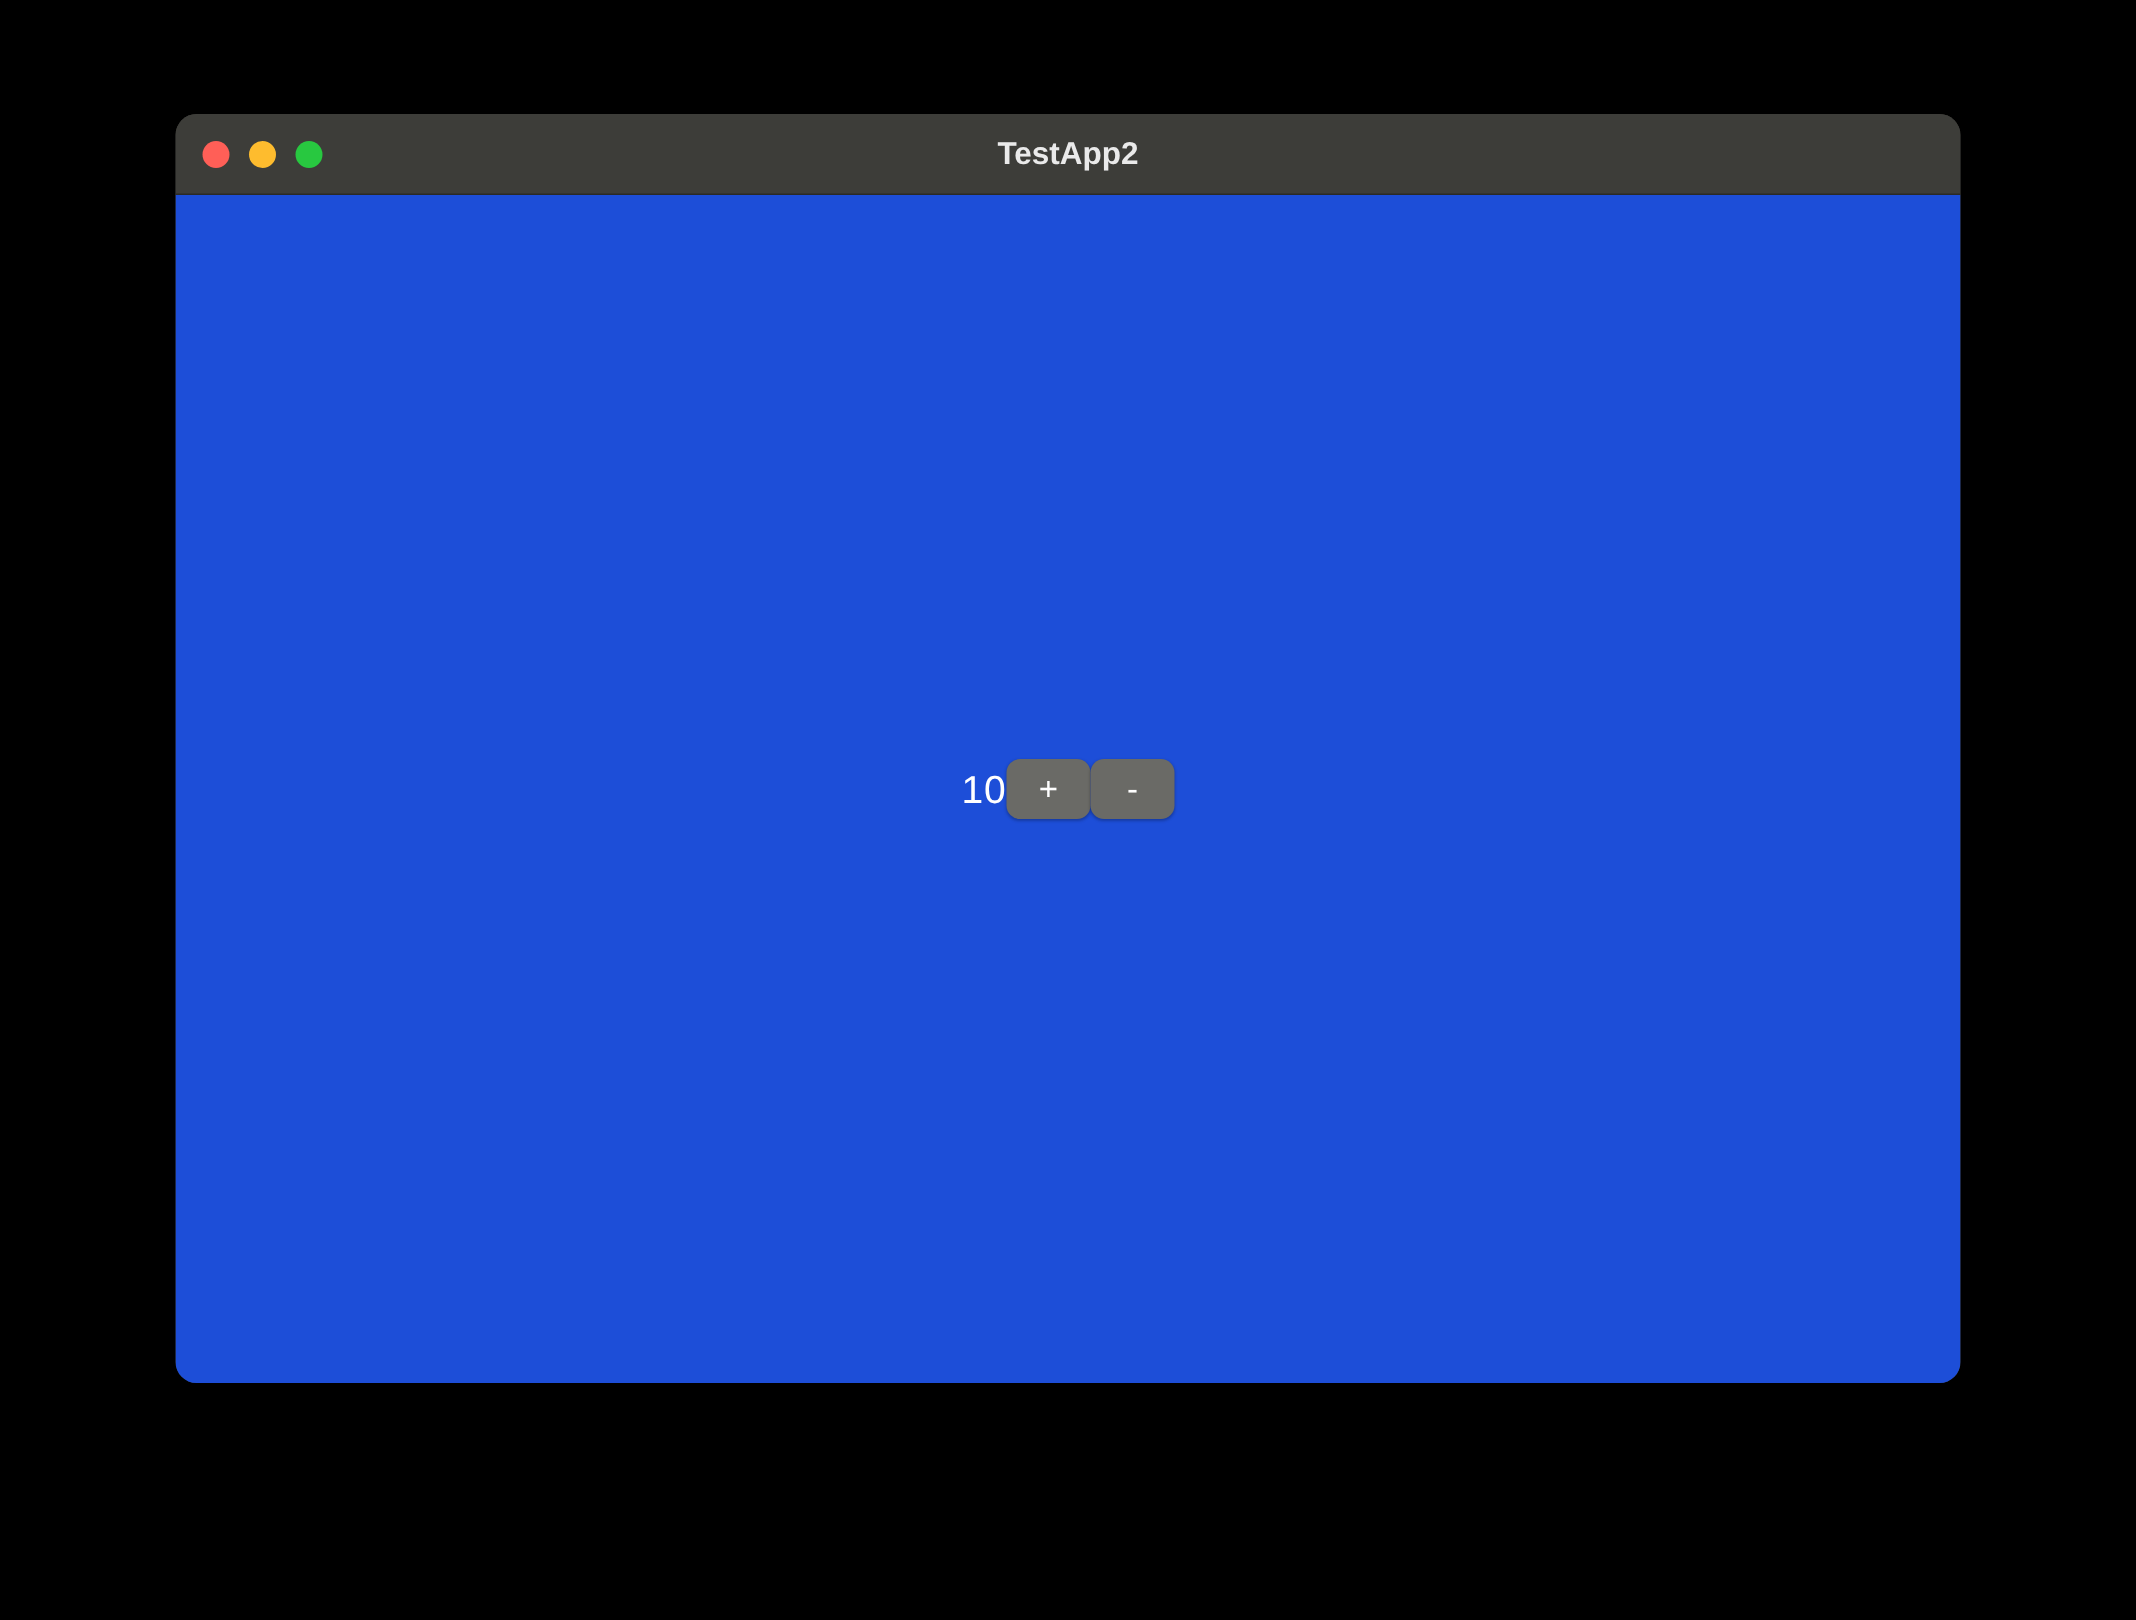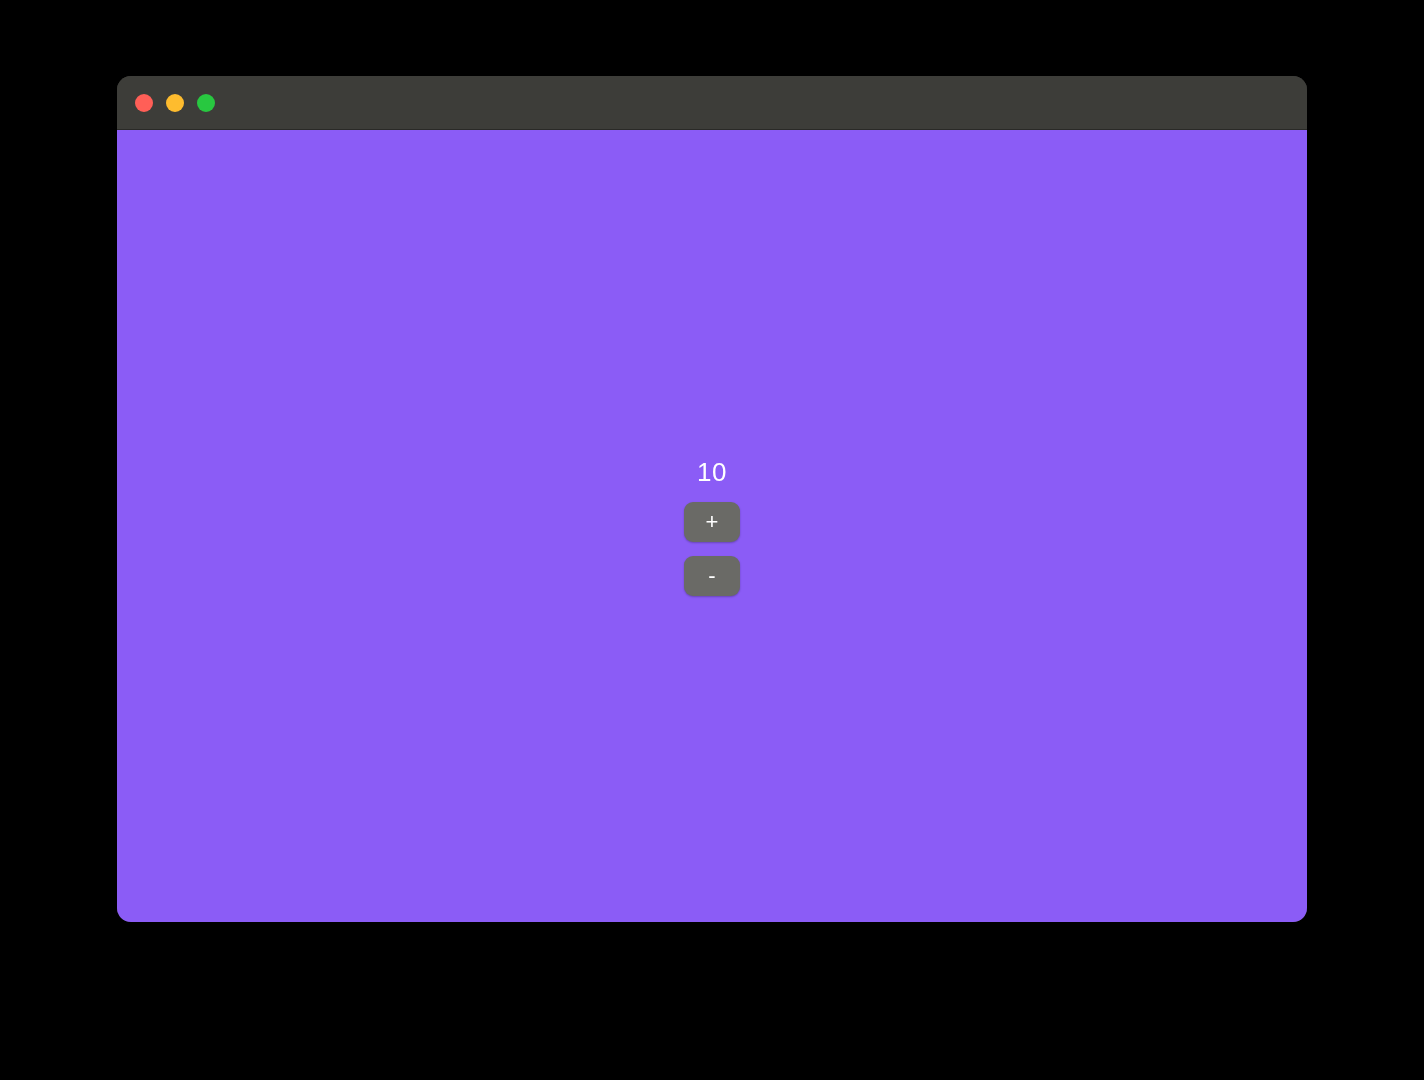--- a/index.html
+++ b/index.html
@@ -53,26 +53,25 @@
       left: 0;
       right: 0;
       text-align: center;
       font-size: 21px;
       font-weight: 600;
       color: #eaeaea;
       pointer-events: none;
     }
     .content {
       flex: 1;
-      background: #8b5cf6;
+      background: #1d4ed8;
       display: flex;
-      flex-direction: column;
+      flex-direction: row;
       align-items: center;
       justify-content: center;
-      gap: 14px;
     }
     .counter-value {
       font-size: 26px;
       font-weight: 500;
       color: #ffffff;
       letter-spacing: 0.5px;
     }
     .btn {
       min-width: 56px;
       height: 40px;
@@ -93,19 +92,20 @@
 </head>
 <body>
 
 <div class="window">
   <div class="titlebar">
     <div class="traffic-lights">
       <div class="traffic-light tl-close"></div>
       <div class="traffic-light tl-min"></div>
       <div class="traffic-light tl-max"></div>
     </div>
+    <div class="window-title">TestApp2</div>
   </div>
   <div class="content">
     <div class="counter-value">10</div>
     <button class="btn">+</button>
     <button class="btn">-</button>
   </div>
 </div>
 
 </body></html>

